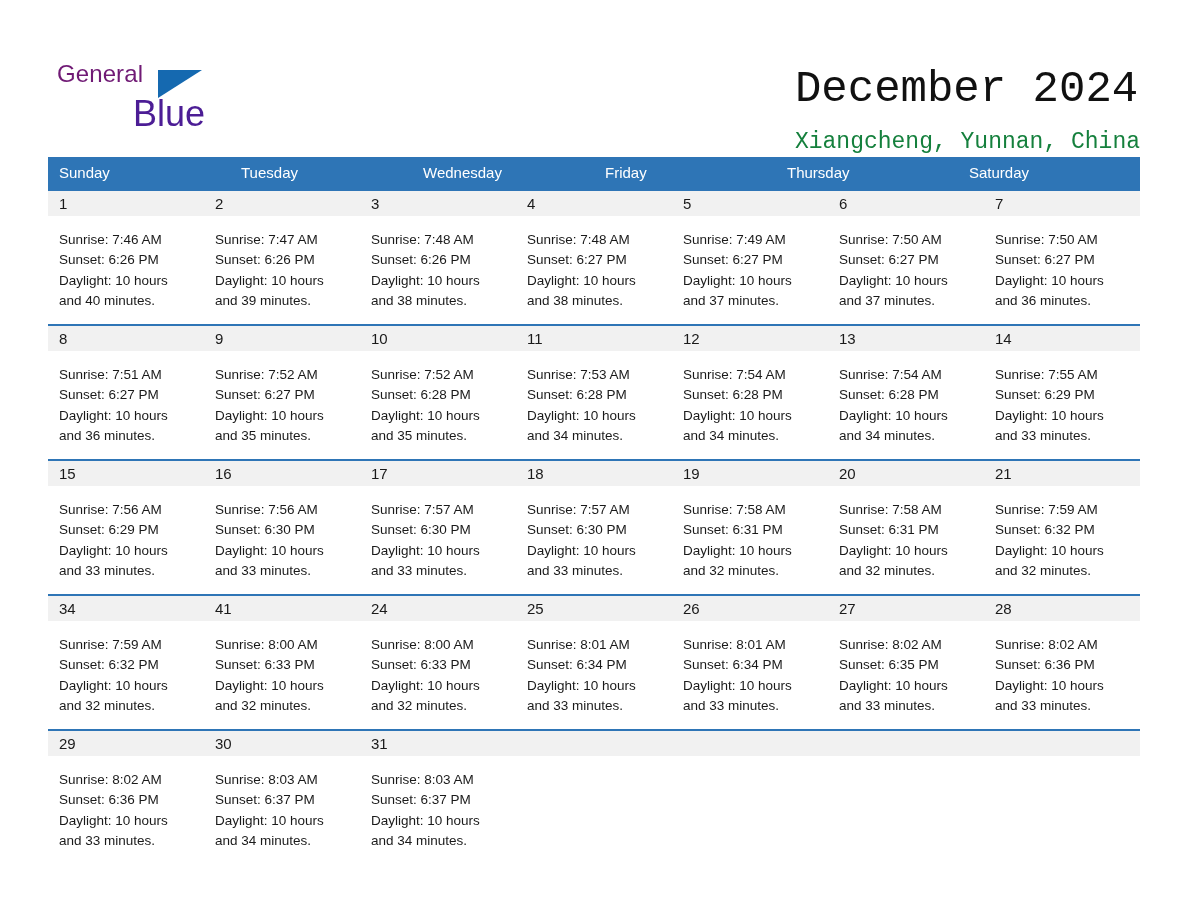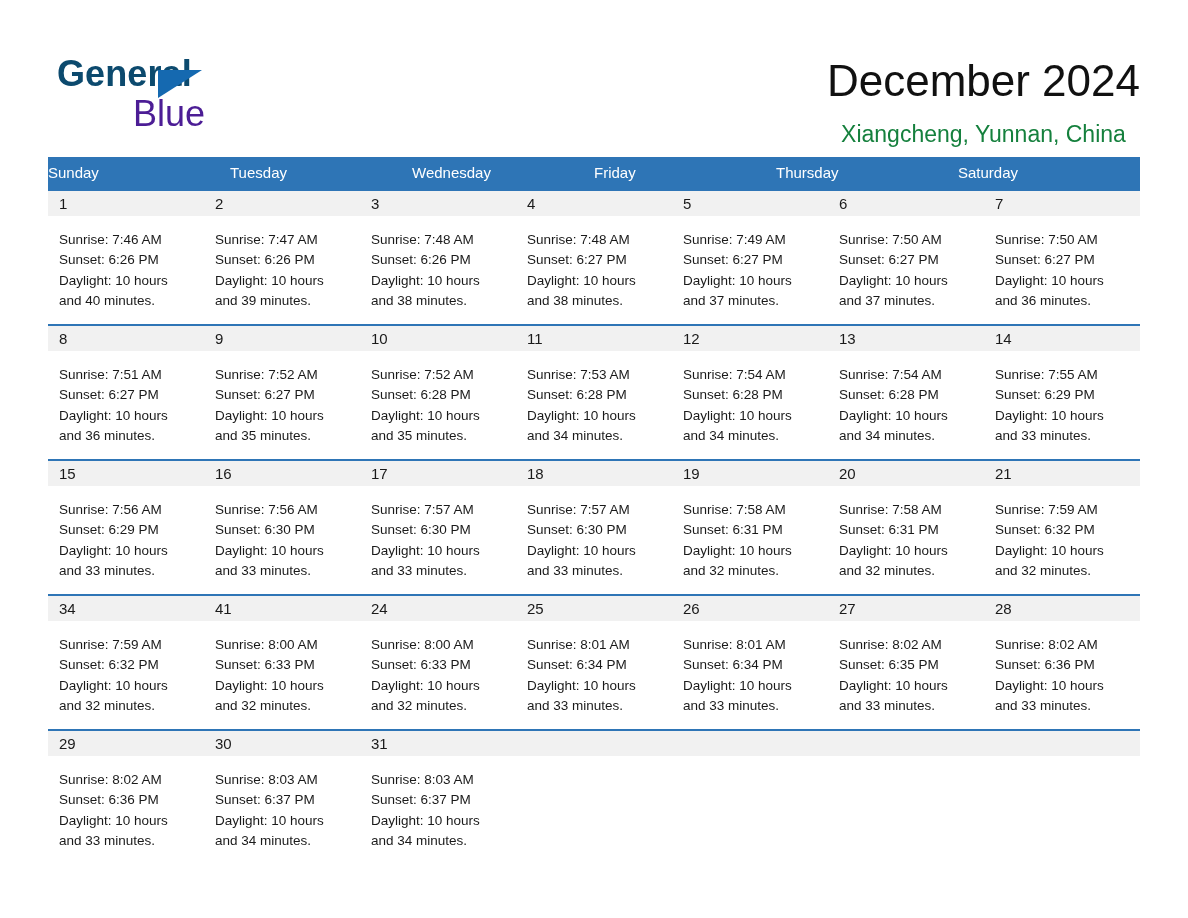--- a/index.html
+++ b/index.html
@@ -31,25 +31,25 @@
     position: absolute;
     left: 9px;
     top: 8px;
     width: 260px;
     height: 86px;
   }
   .logo-general {
     position: absolute;
     left: 0;
     top: 0;
-    font-size: 36px;
+    font-size: 24px;
     line-height: 40px;
-    color: #0c4a6e;
+    color: #701a75;
     letter-spacing: 0.1px;
-    font-weight: 700;
+    font-weight: 400;
   }
   .logo-tri {
     position: absolute;
     left: 101px;
     top: 16px;
     width: 0;
     height: 0;
     border-left: 44px solid #1569b0;
     border-bottom: 28px solid transparent;
   }
@@ -58,22 +58,23 @@
     left: 76px;
     top: 40px;
     font-size: 36px;
     line-height: 40px;
     color: #4c1d95;
     font-weight: 400;
   }
   .title-block {
     position: absolute;
     right: 0;
-    top: 8px;
-    text-align: center;
+    top: 16px;
+    text-align: left;
+    font-family: Liberation Mono, monospace;
   }
   .cal-title {
     font-size: 44px;
     line-height: 54px;
     color: #111111;
     font-weight: 400;
     white-space: nowrap;
   }
   .cal-subtitle {
     margin-top: 12px;
@@ -95,20 +96,21 @@
     display: flex;
     width: 100%;
     background: #2e75b6;
     height: 32px;
   }
   .weekday {
     flex: 1 1 0;
     color: #ffffff;
     font-size: 15px;
     line-height: 32px;
+    padding-left: 11px;
     white-space: nowrap;
     overflow: hidden;
   }
   .week {
     display: flex;
     width: 100%;
     border-top: 2px solid #2e75b6;
     height: 135px;
   }
   .week.last { height: 120px; }

